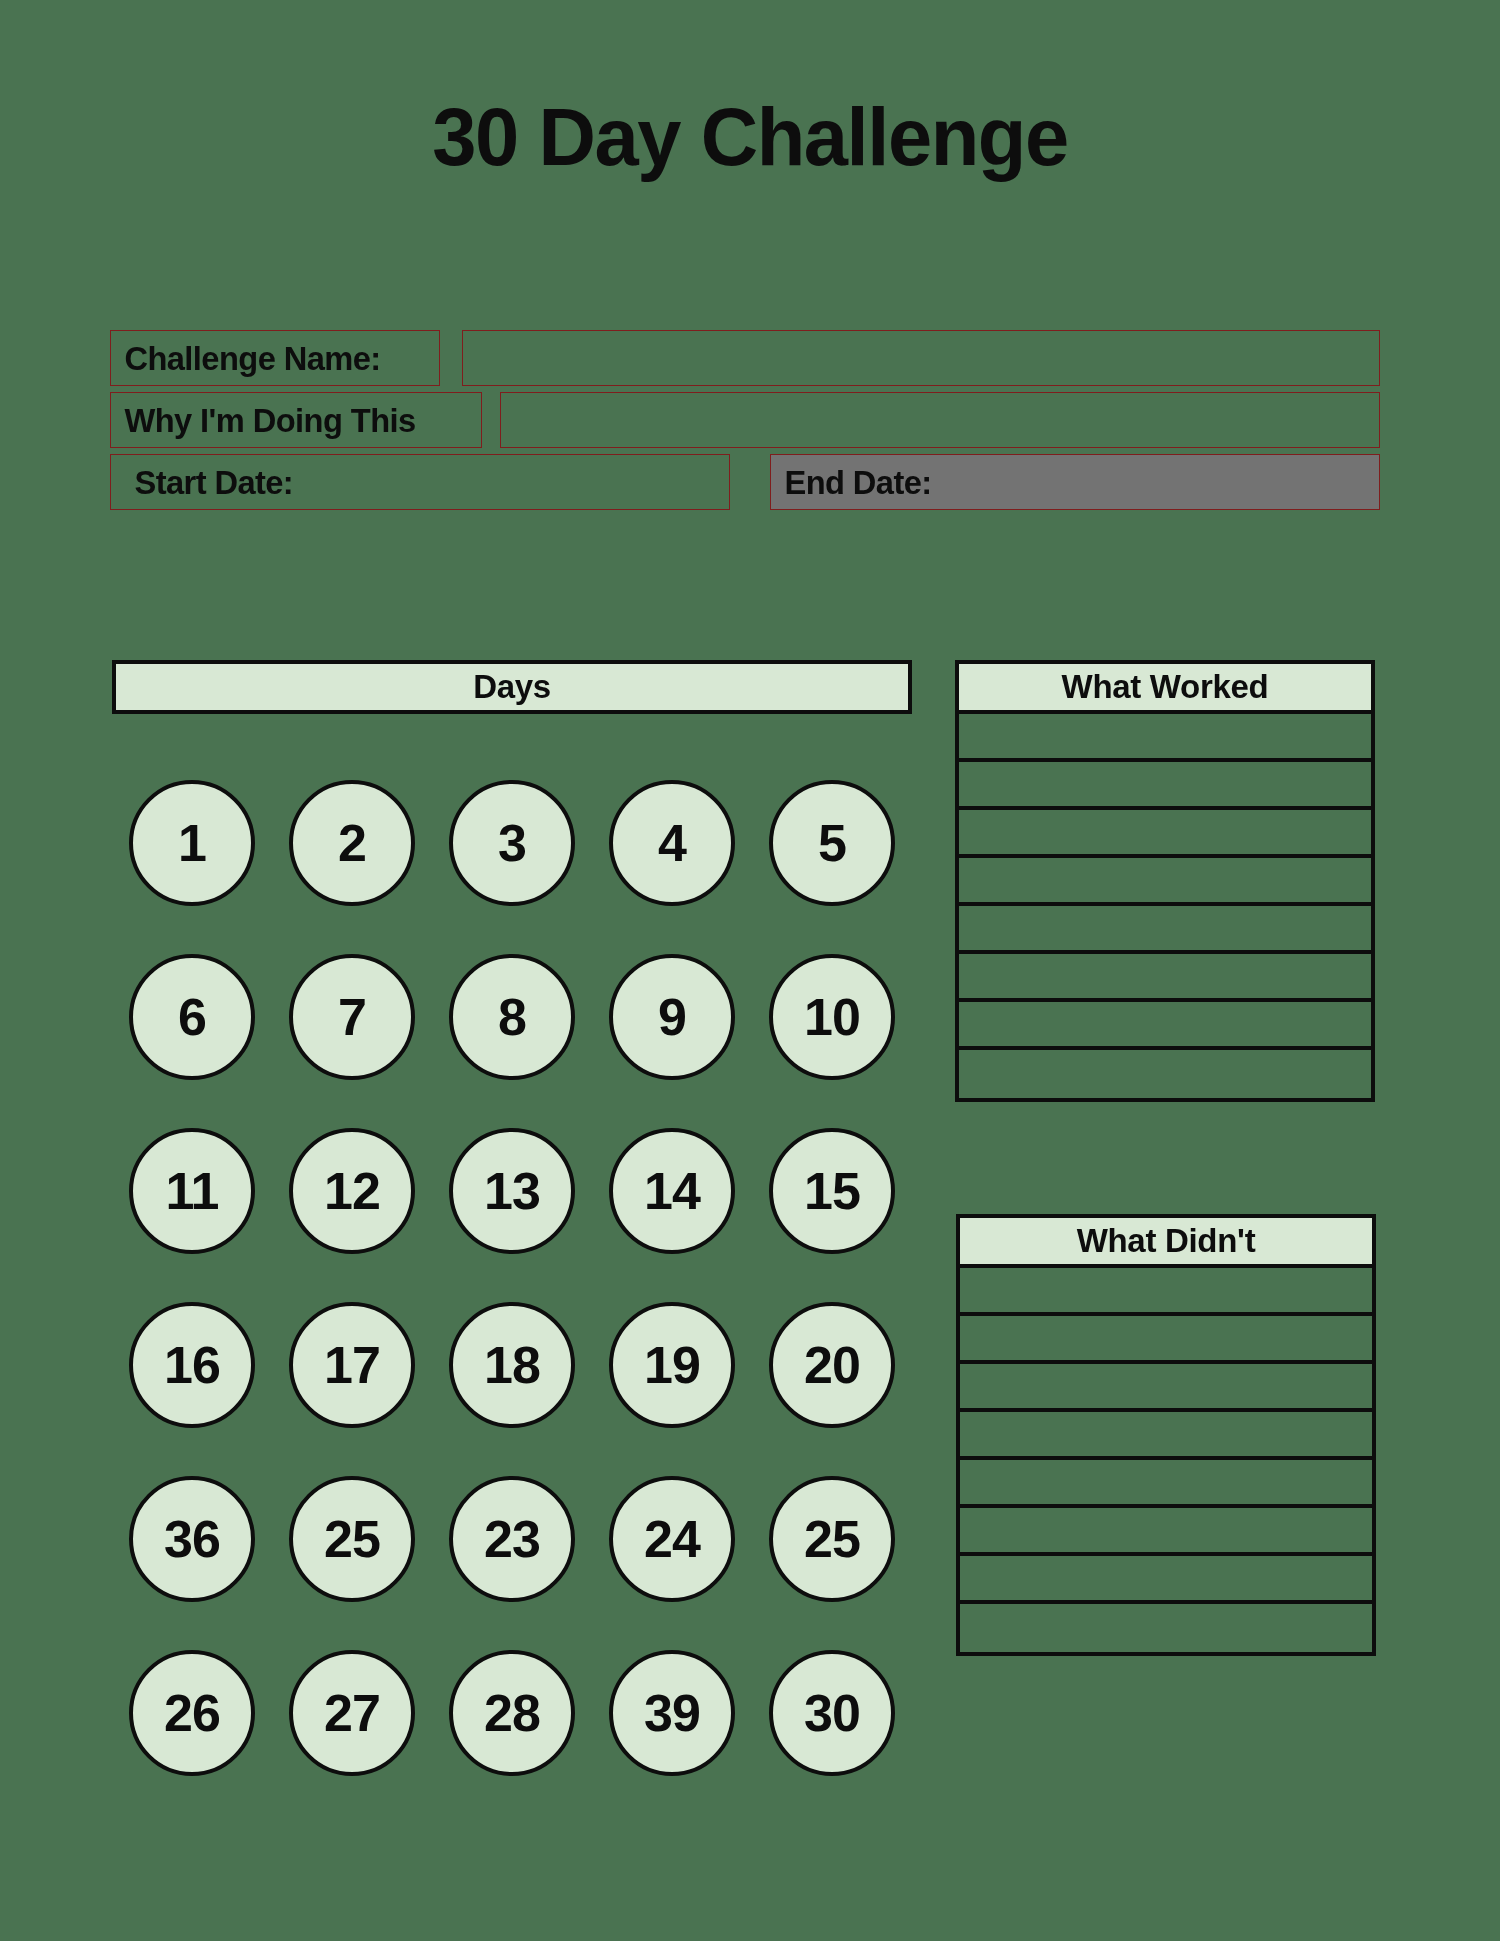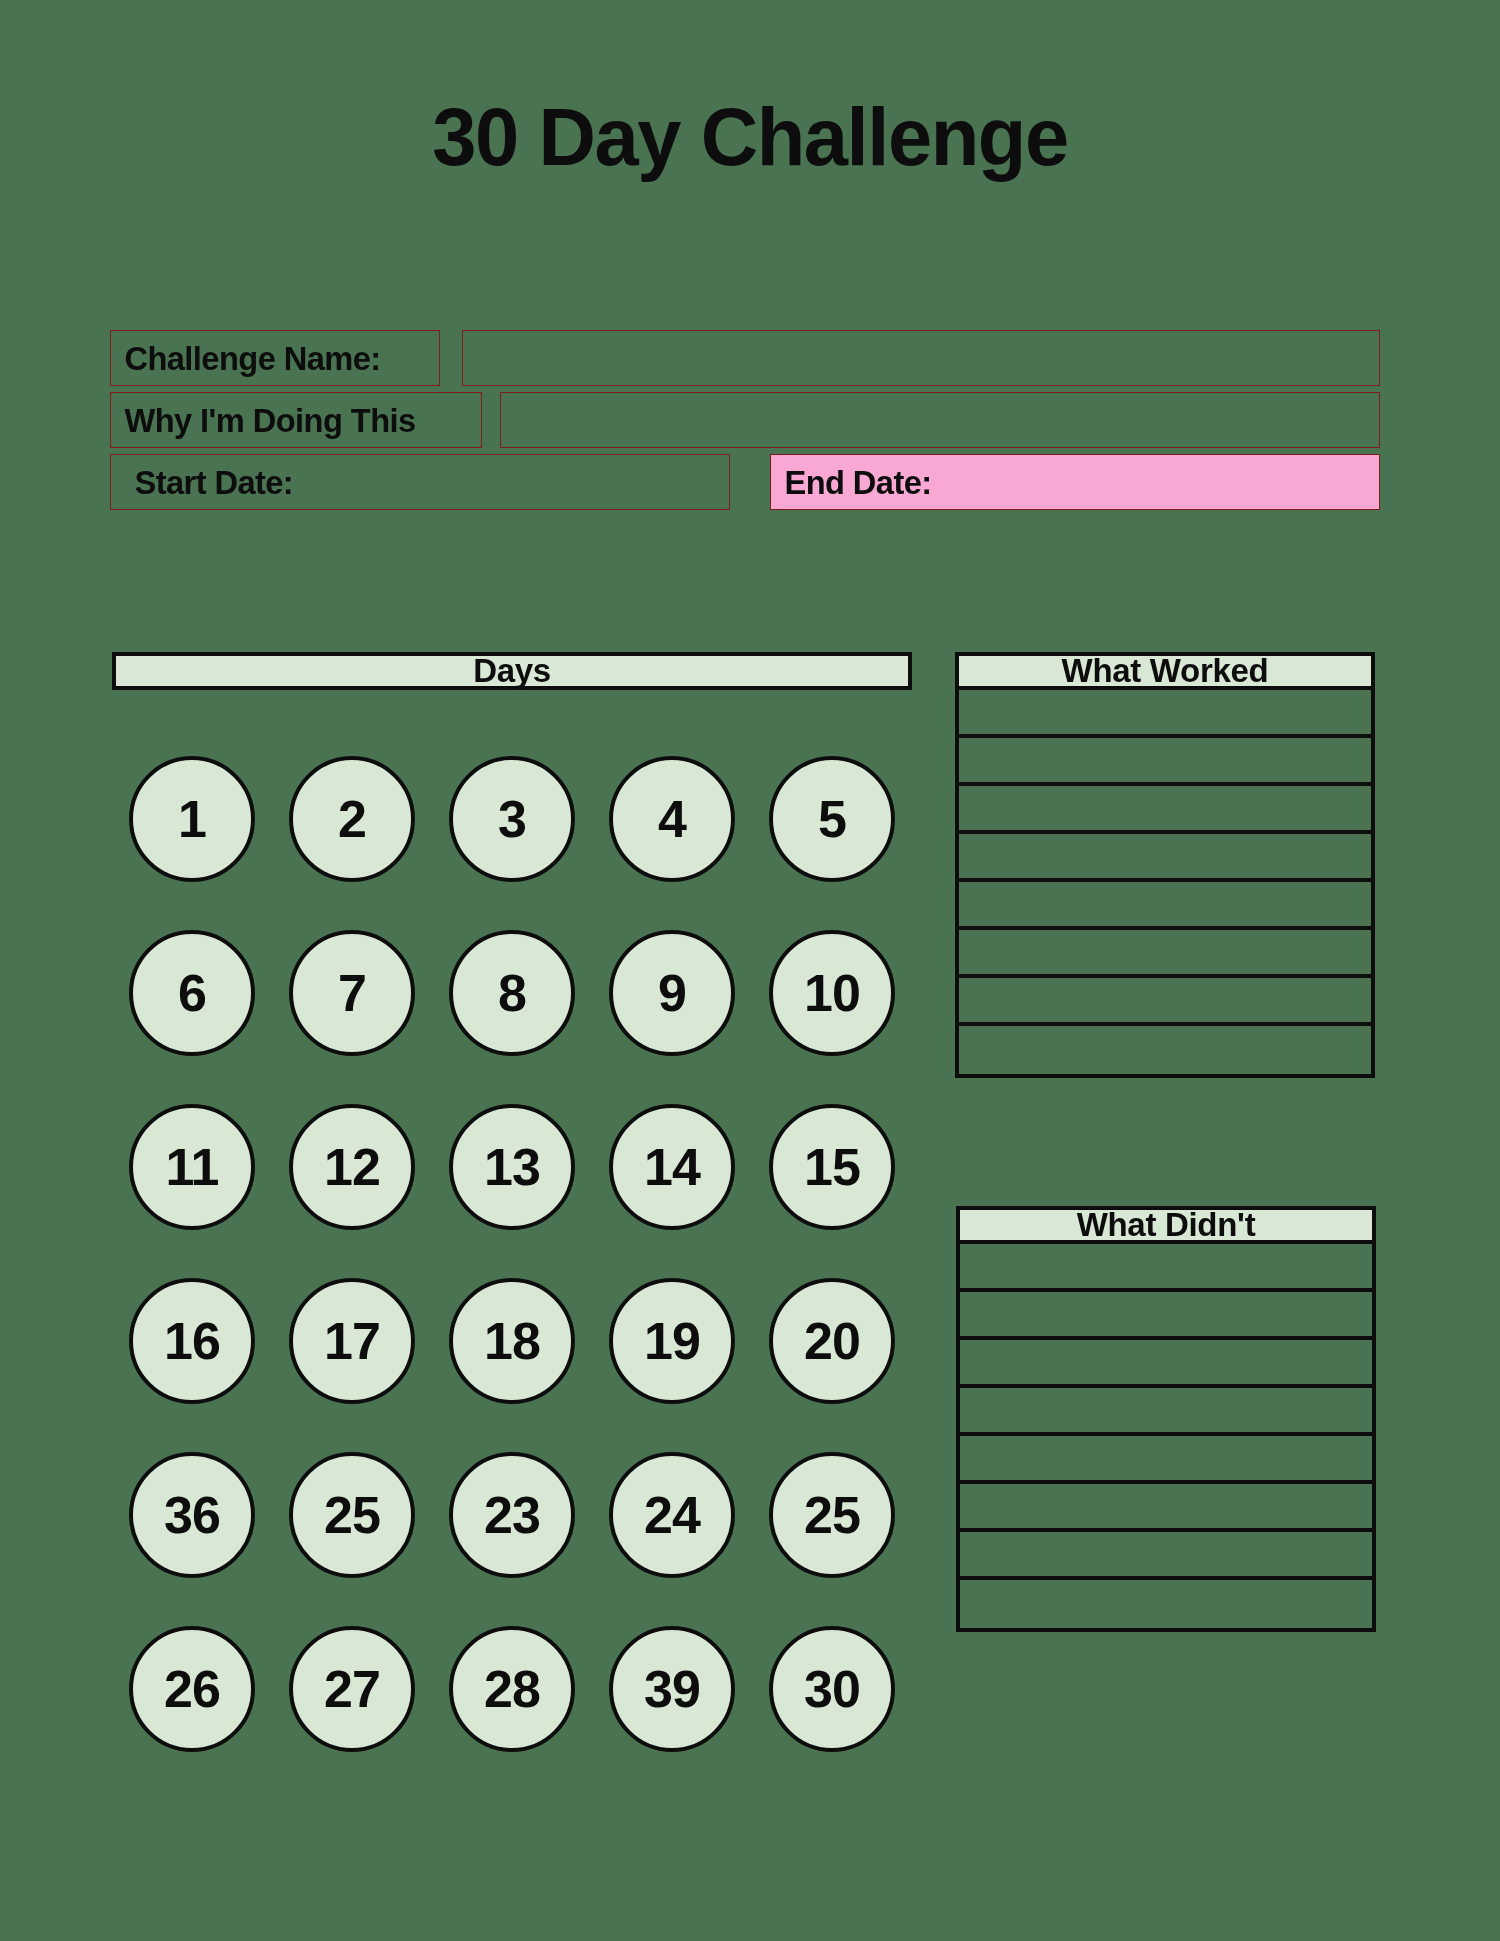--- a/index.html
+++ b/index.html
@@ -61,41 +61,42 @@
     font-stretch: condensed;
     transform: scaleX(0.96);
     transform-origin: left center;
   }
   .row-challenge .lbl { width: 330px; }
   .row-challenge .fld { flex: 1; margin-left: 22px; }
   .row-why .lbl { width: 372px; }
   .row-why .fld { flex: 1; margin-left: 18px; }
   .row-dates { gap: 40px; }
   .row-dates .start { width: 620px; padding-left: 10px; }
-  .row-dates .end   { flex: 1; background: #f9a8d4; }
+  .row-dates .end   { flex: 1; background: #737373; }
 
   
   .days-panel {
     position: absolute;
     left: 112px;
     top: 652px;
     width: 800px;
   }
   .panel-header {
     background: #d8e8d4;
     border: 4px solid #0d0d0d;
     box-sizing: border-box;
-    height: 38px;
+    height: 54px;
     display: flex;
     align-items: center;
     justify-content: center;
     font-size: 33px;
     font-weight: 700;
     color: #0d0d0d;
     letter-spacing: -0.3px;
+    margin-top: 8px;
   }
   .days-grid {
     margin-top: 66px;
     display: grid;
     grid-template-columns: repeat(5, 1fr);
     row-gap: 48px;
     justify-items: center;
   }
   .day-circle {
     width: 126px;

